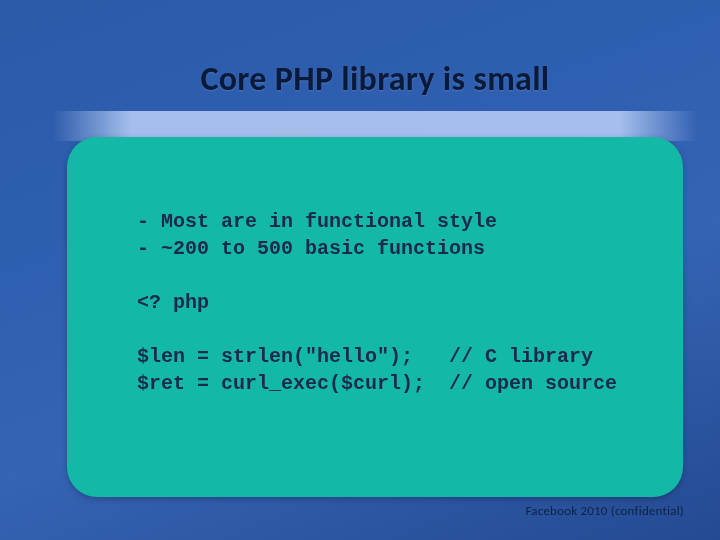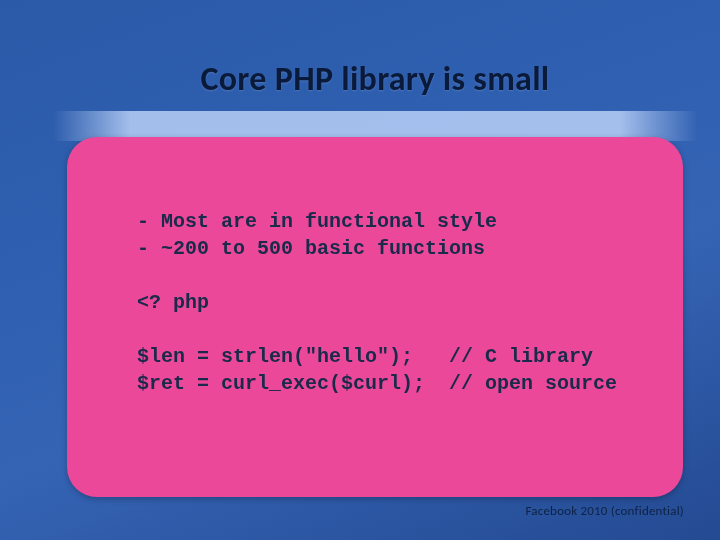--- a/index.html
+++ b/index.html
@@ -27,21 +27,21 @@
     background: linear-gradient(to right, rgba(255,255,255,0) 0%, rgba(200,220,255,0.9) 12%, rgba(200,220,255,0.9) 88%, rgba(255,255,255,0) 100%);
     border-radius: 2px;
     opacity: 0.85;
   }
   .code-box {
     position: absolute;
     top: 122px;
     left: 52px;
     right: 52px;
     bottom: 58px;
-    background: #ec4899;
+    background: #14b8a6;
     border-radius: 30px;
     padding: 56px 40px 40px 40px;
     box-shadow: 0 2px 6px rgba(0,0,0,0.25);
   }
   .code-content {
     font-family: Consolas, "Courier New", monospace;
     font-size: 20px;
     font-weight: 700;
     color: #1a2a4a;
     line-height: 1.35;

